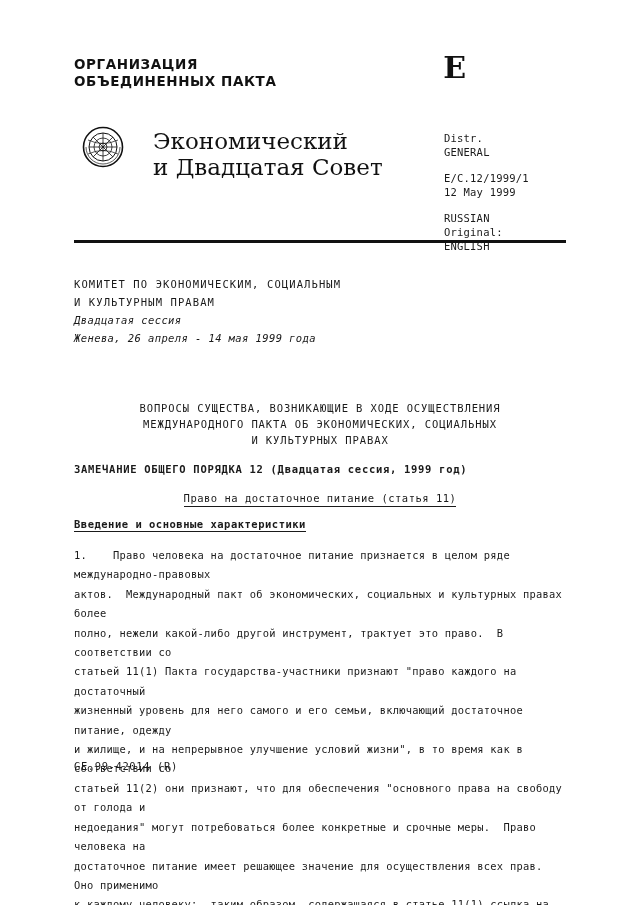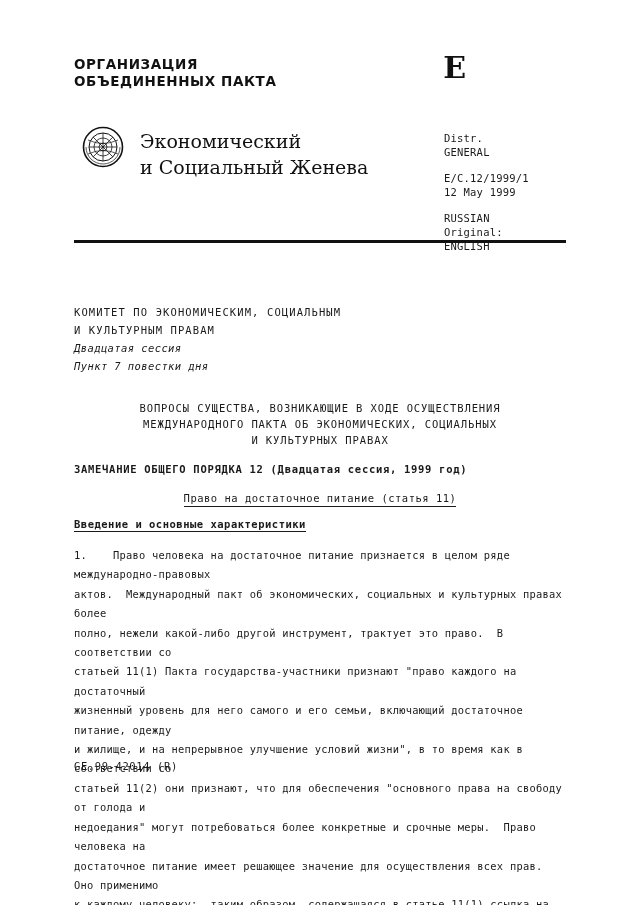--- a/index.html
+++ b/index.html
@@ -53,24 +53,24 @@
     position: absolute;
     left: 82px;
     top: 126px;
     width: 42px;
     height: 42px;
   }
   .emblem svg { display: block; }
 
   .council-title {
     position: absolute;
-    left: 140px;
+    left: 153px;
     top: 128px;
     font-family: "DejaVu Serif", serif;
-    font-size: 19px;
+    font-size: 23px;
     line-height: 26px;
     color: #111;
   }
   .council-title .l1 { display: block; }
   .council-title .l2 { display: block; }
 
   .distr-block {
     position: absolute;
     left: 444px;
     top: 131px;
@@ -93,21 +93,20 @@
 
   
   .committee {
     position: absolute;
     left: 74px;
     top: 275px;
     font-size: 10.5px;
     line-height: 18px;
     letter-spacing: 0.6px;
     color: #1a1a1a;
-    margin-top: 28px;
   }
   .committee .caps {
     letter-spacing: 1.1px;
   }
   .committee .sub {
     letter-spacing: 0.4px;
     font-style: italic;
   }
 
   
@@ -203,41 +202,41 @@
       <line x1="11.1" y1="11.1" x2="30.9" y2="30.9" stroke="#111" stroke-width="0.8"></line>
       <line x1="30.9" y1="11.1" x2="11.1" y2="30.9" stroke="#111" stroke-width="0.8"></line>
       <path d="M4 21 a17 17 0 0 0 34 0" fill="none" stroke="#111" stroke-width="0.7"></path>
       <path d="M6 14 q15 7 30 0" fill="none" stroke="#111" stroke-width="0.7"></path>
       <path d="M6 28 q15 -7 30 0" fill="none" stroke="#111" stroke-width="0.7"></path>
     </svg>
   </div>
 
   <div class="council-title">
     <span class="l1">Экономический</span>
-    <span class="l2">и Социальный Женева</span>
+    <span class="l2">и Двадцатая Совет</span>
   </div>
 
   <div class="distr-block">
     <div>Distr.</div>
     <div>GENERAL</div>
     <div class="gap"></div>
     <div>E/C.12/1999/1</div>
     <div>12 May 1999</div>
     <div class="gap"></div>
     <div>RUSSIAN</div>
     <div>Original:  ENGLISH</div>
   </div>
 
   <div class="rule"></div>
 
   <div class="committee">
     <div class="caps">КОМИТЕТ ПО ЭКОНОМИЧЕСКИМ, СОЦИАЛЬНЫМ</div>
     <div class="caps">И КУЛЬТУРНЫМ ПРАВАМ</div>
     <div class="sub">Двадцатая сессия</div>
-    <div class="sub">Пункт 7 повестки дня</div>
+    <div class="sub">Женева, 26 апреля - 14 мая 1999 года</div>
   </div>
 
   <div class="title-block">
     <div>ВОПРОСЫ СУЩЕСТВА, ВОЗНИКАЮЩИЕ В ХОДЕ ОСУЩЕСТВЛЕНИЯ</div>
     <div>МЕЖДУНАРОДНОГО ПАКТА ОБ ЭКОНОМИЧЕСКИХ, СОЦИАЛЬНЫХ</div>
     <div>И КУЛЬТУРНЫХ ПРАВАХ</div>
   </div>
 
   <div class="gc-line">ЗАМЕЧАНИЕ ОБЩЕГО ПОРЯДКА 12 (Двадцатая сессия, 1999 год)</div>
 

